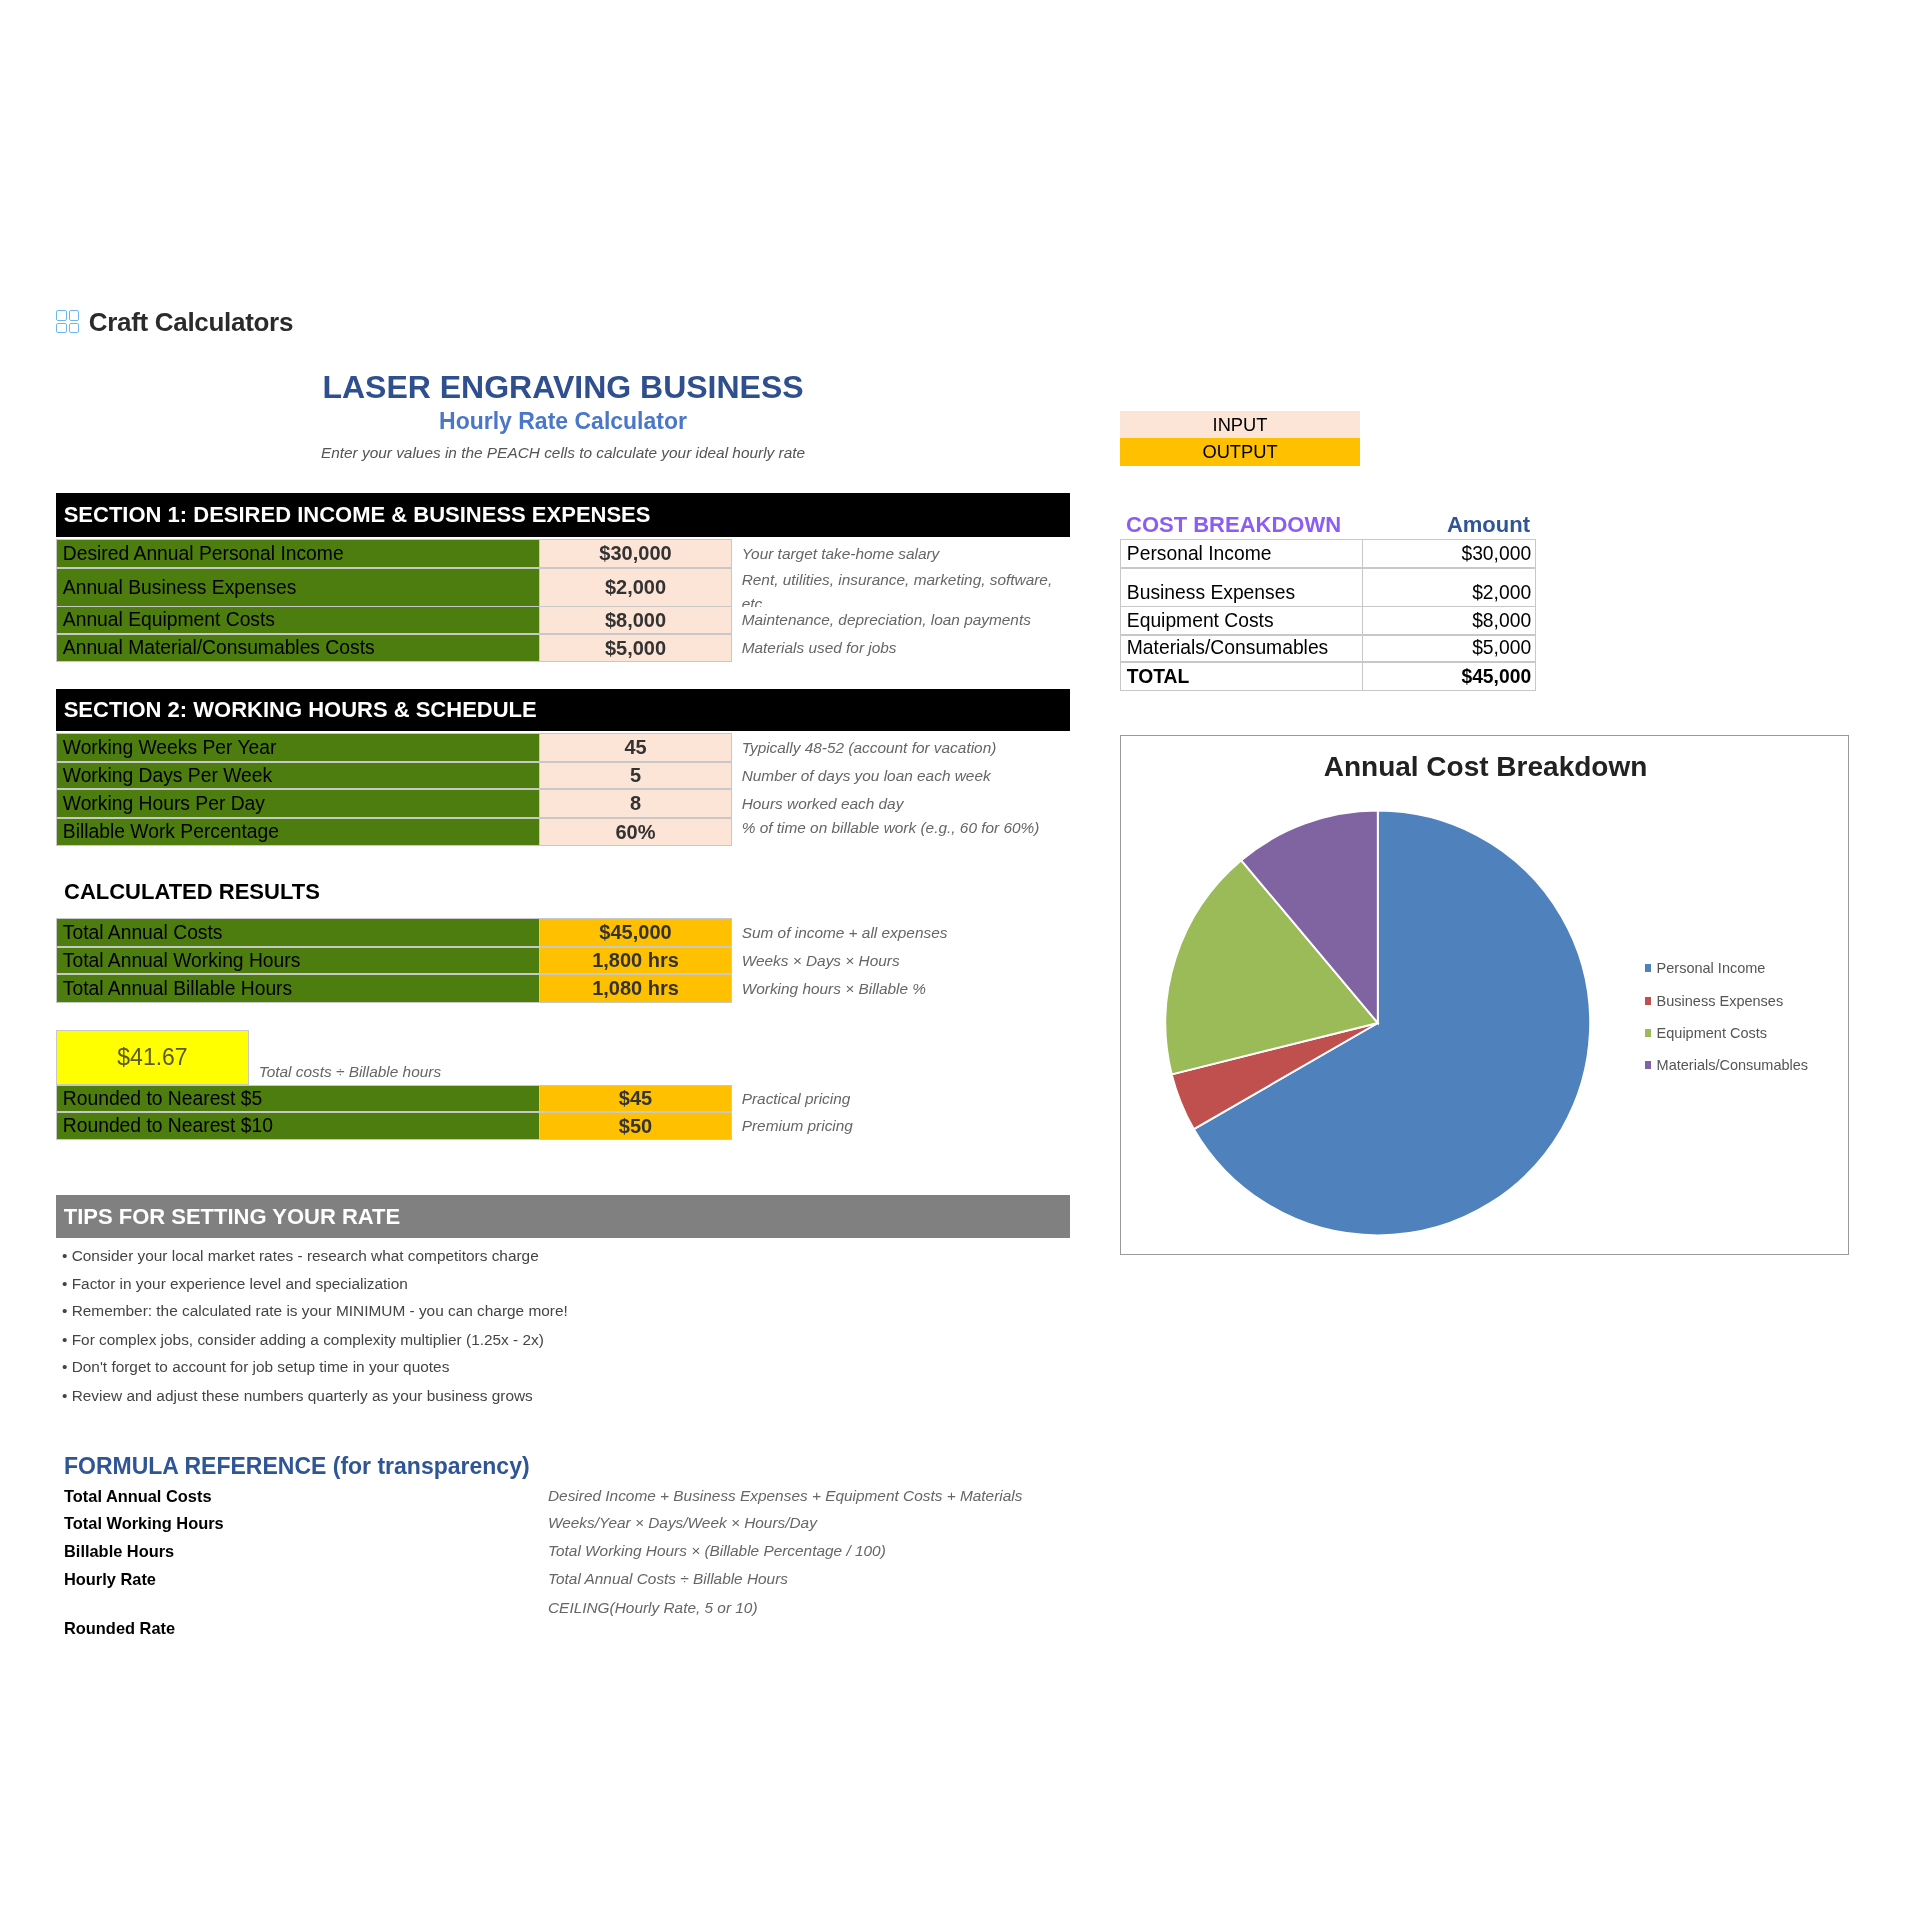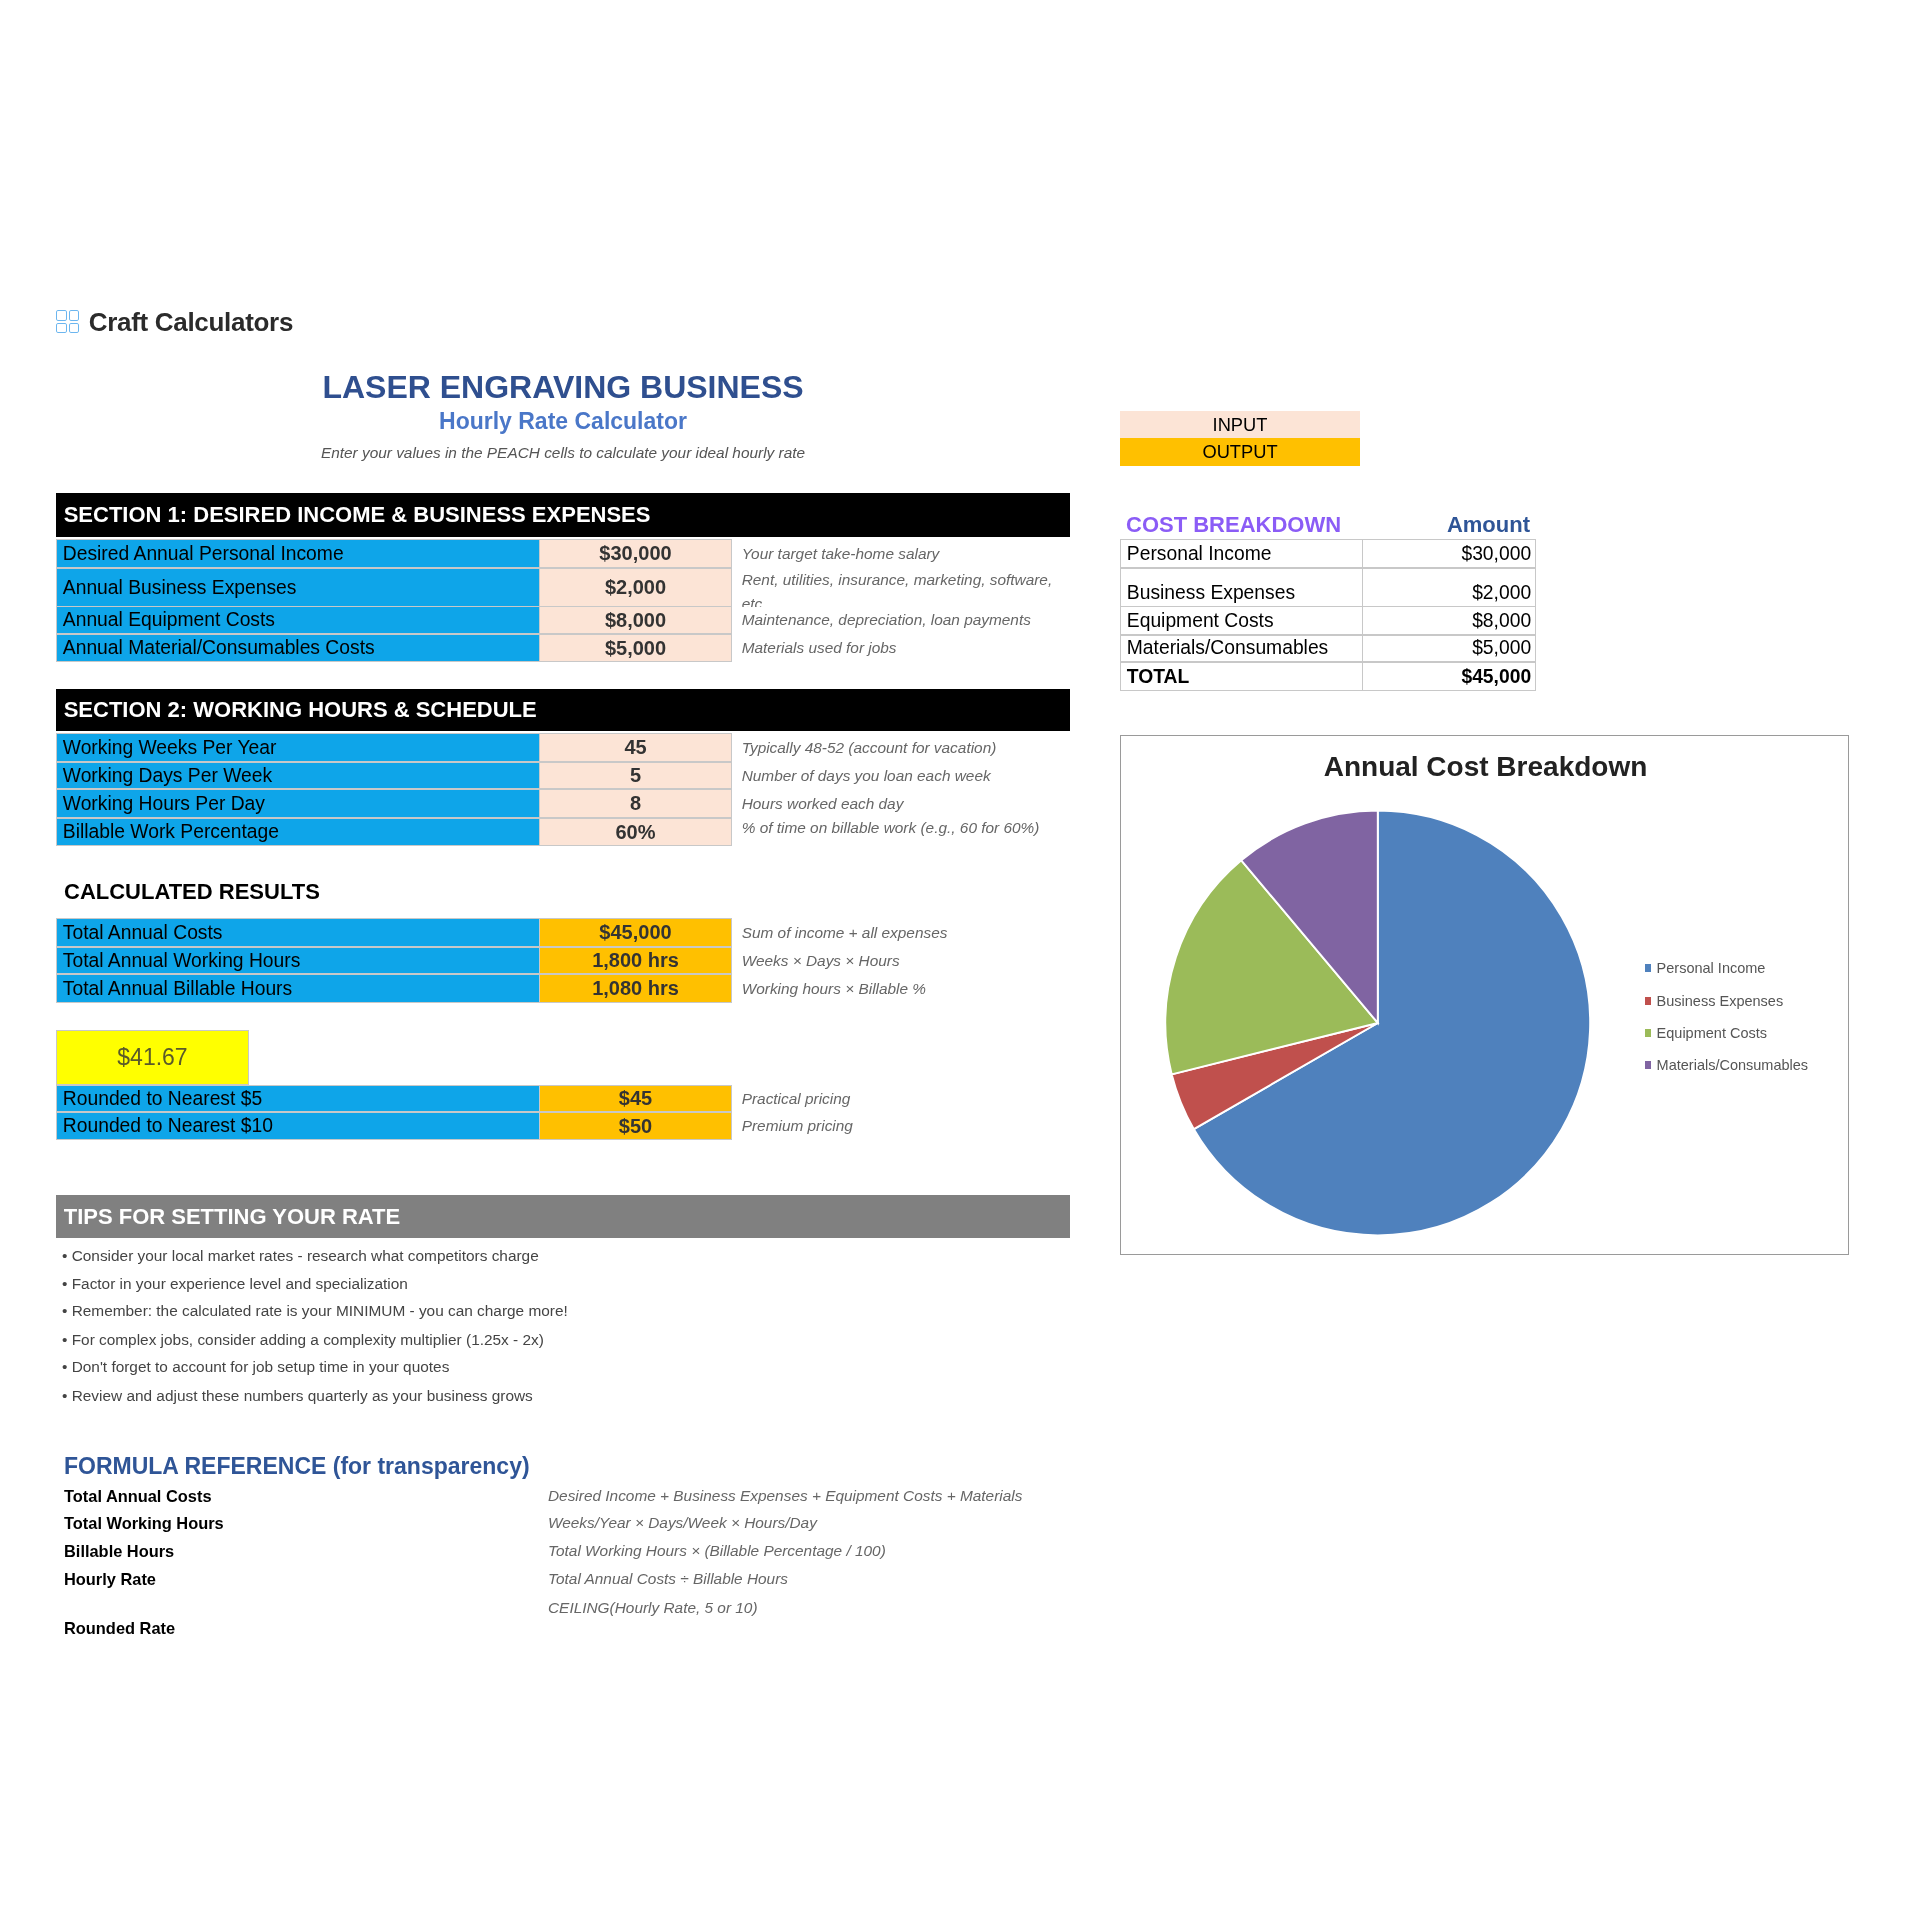--- a/index.html
+++ b/index.html
@@ -12,21 +12,21 @@
   .logo-text { font-size:26px; font-weight:bold; color:#2b2b2b; letter-spacing:-0.3px; }
   .title { left:56px; width:1014px; text-align:center; }
   .t1 { top:369px; font-size:32px; font-weight:bold; color:#2f4f8f; }
   .t2 { top:408px; font-size:23px; font-weight:bold; color:#4a77c8; }
   .t3 { top:444px; font-size:15.4px; font-style:italic; color:#555; }
   .sec-head { left:56px; width:1014px; background:#000; color:#fff; font-weight:bold; font-size:22px;
               display:flex; align-items:center; padding-left:7.7px; box-sizing:border-box; }
   .sec-head.gray { background:#808080; }
   .row { left:56px; width:1014px; display:flex; }
   .cell { box-sizing:border-box; display:flex; align-items:center; }
-  .c-label { width:483px; border:1.4px solid #c8c8c8; border-right:none; padding-left:5.8px; font-size:19.3px; background:#0ea5e9; }
+  .c-label { width:483px; border:1.4px solid #c8c8c8; border-right:none; padding-left:5.8px; font-size:19.3px; background:#4d7c0f; }
   .c-val { width:193px; border:1.4px solid #c8c8c8; justify-content:center; font-weight:bold; font-size:20px; color:#333; }
   .c-note { flex:1; padding-left:9.7px; font-size:15.4px; font-style:italic; color:#666; overflow:hidden; white-space:nowrap; }
   .c-note.wrap { white-space:normal; line-height:24px; align-items:flex-start; }
   .peach { background:#fce4d6; }
   .orange { background:#ffc000; }
   .calc-title { left:64px; top:879px; font-size:22px; font-weight:bold; }
   .rec-label { font-size:23px; font-weight:bold; background:#ffff00; }
   .rec-val { background:#ffff00; font-weight:normal; font-size:23px; color:#5a5a2a; }
   .tip { left:62px; font-size:15.4px; color:#444; }
   .formula-title { left:64px; top:1453px; font-size:23px; font-weight:bold; color:#2f5597; }
@@ -118,20 +118,21 @@
   <div class="cell c-note">Weeks × Days × Hours</div>
 </div>
 <div class="abs row" style="top:974px;height:29px;">
   <div class="cell c-label">Total Annual Billable Hours</div>
   <div class="cell c-val orange">1,080 hrs</div>
   <div class="cell c-note">Working hours × Billable %</div>
 </div>
 
 <div class="abs row" style="top:1030px;height:55px;">
   <div class="cell c-val rec-val">$41.67</div>
+  <div class="cell c-note" style="align-items:flex-end;padding-bottom:3.9px;">Total costs ÷ Billable hours</div>
 </div>
 <div class="abs row" style="top:1085px;height:27px;">
   <div class="cell c-label">Rounded to Nearest $5</div>
   <div class="cell c-val orange">$45</div>
   <div class="cell c-note">Practical pricing</div>
 </div>
 <div class="abs row" style="top:1112px;height:28px;">
   <div class="cell c-label">Rounded to Nearest $10</div>
   <div class="cell c-val orange">$50</div>
   <div class="cell c-note">Premium pricing</div>

